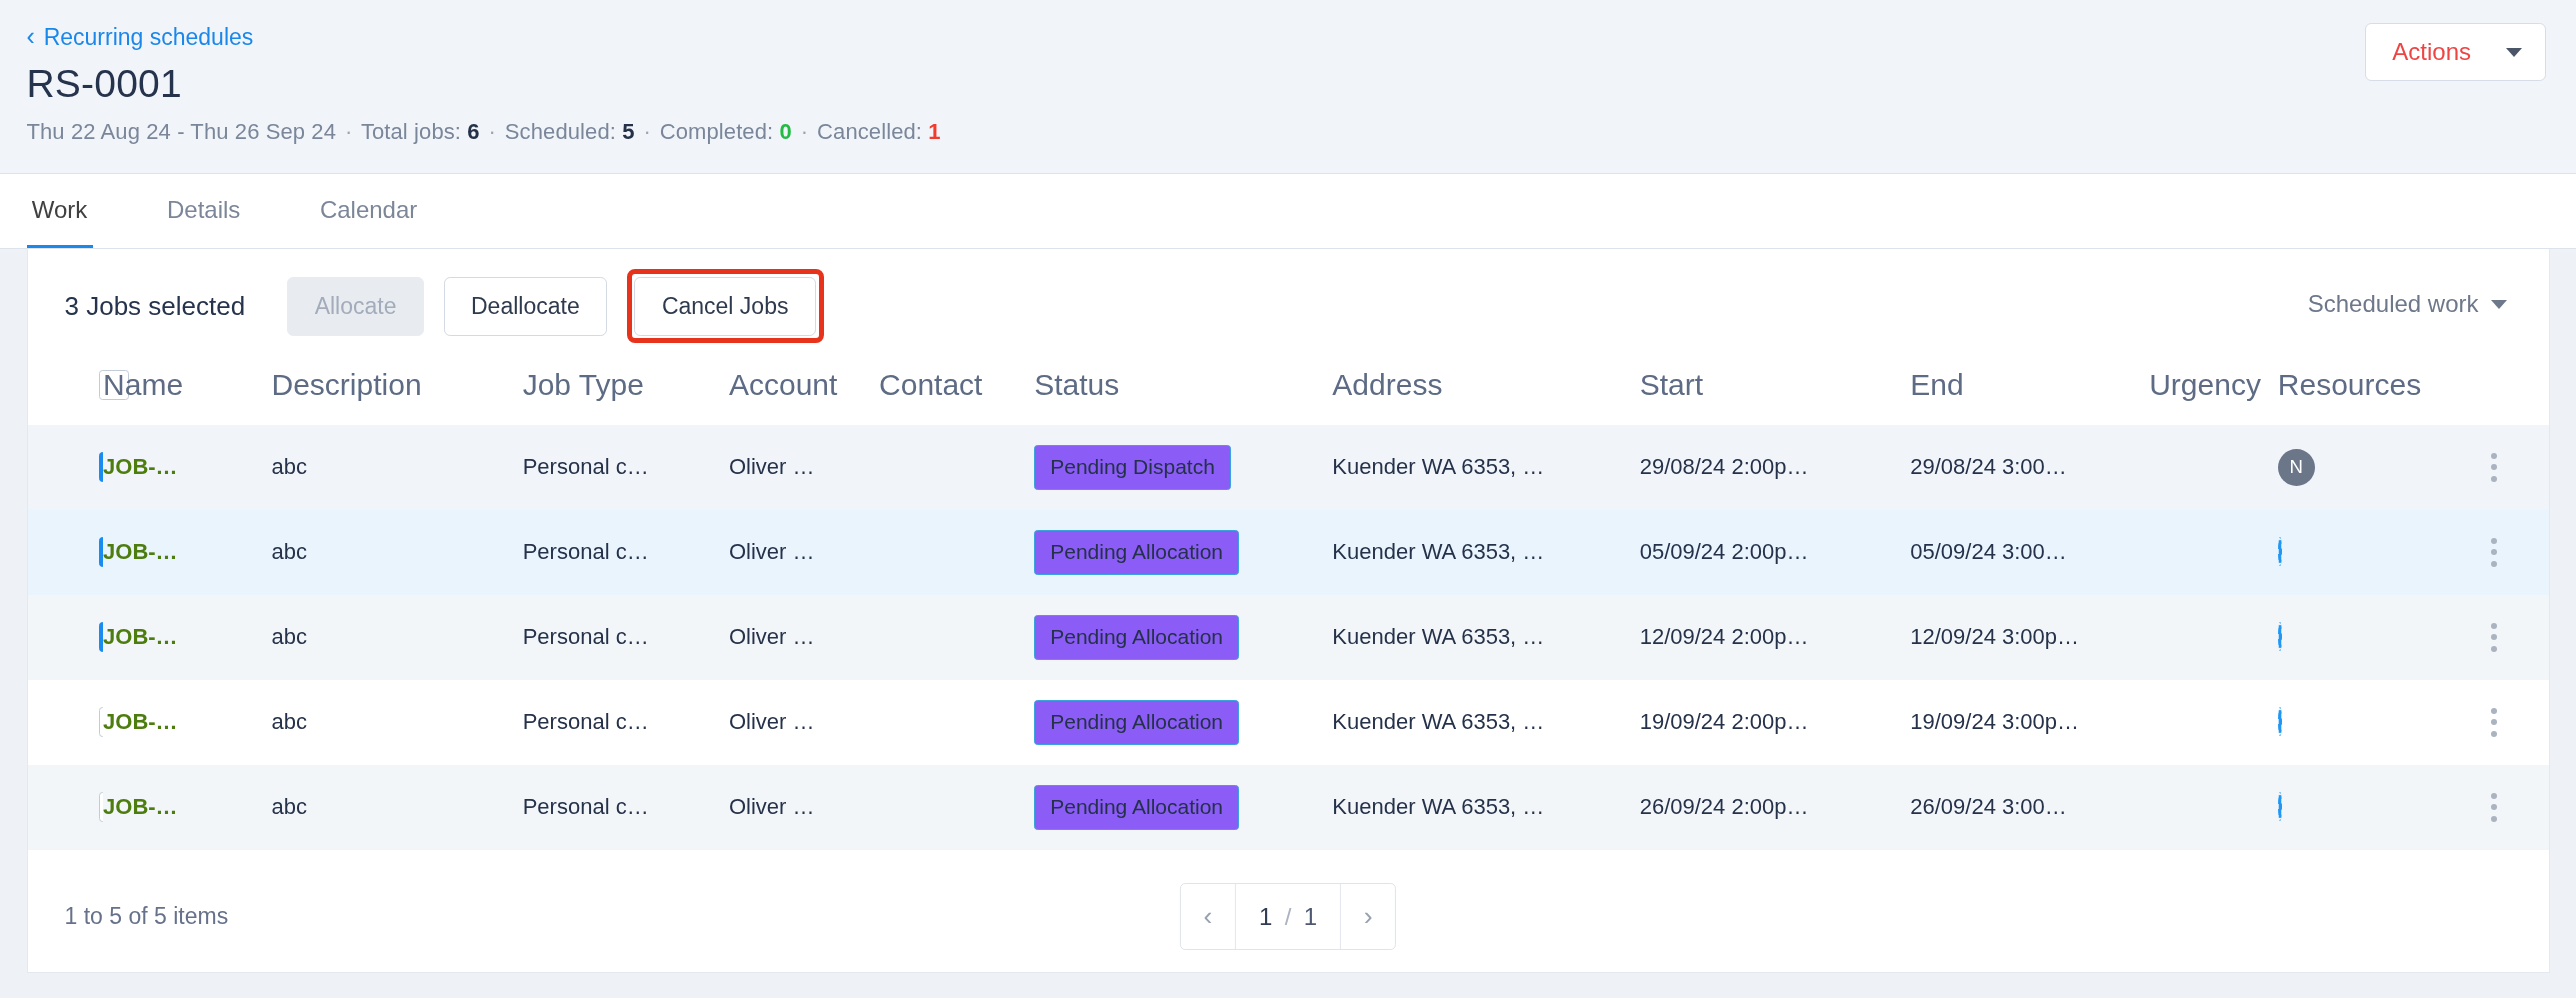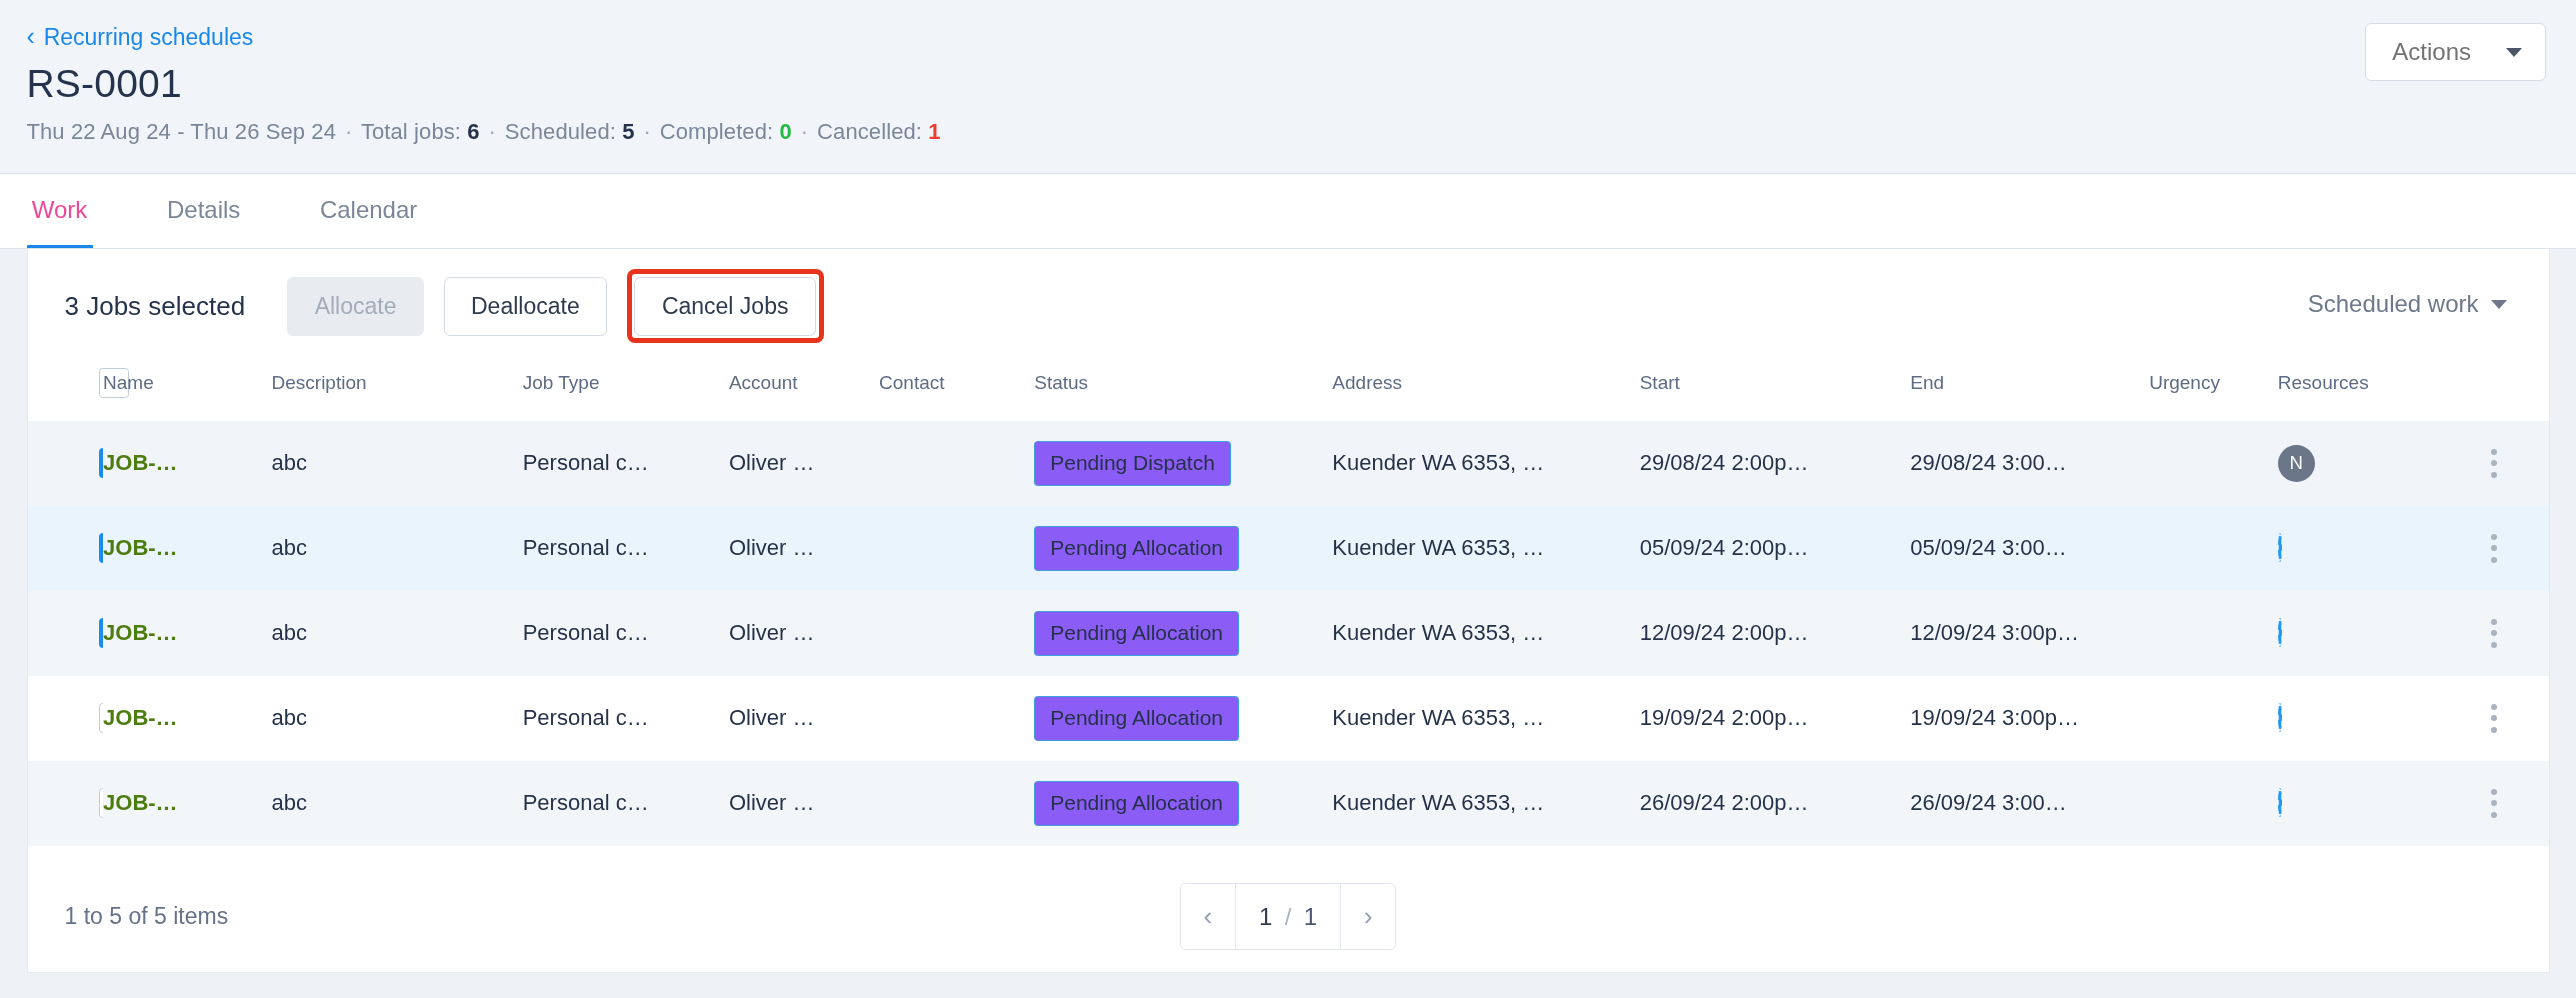--- a/index.html
+++ b/index.html
@@ -38,21 +38,21 @@
   .page-sub .sep { color: #9aa4b4; padding: 0 2.7px; }
   .page-sub b { color: #243149; font-weight: 700; }
   .page-sub .green { color: #22bb44; font-weight: 700; }
   .page-sub .red { color: #f23b2f; font-weight: 700; }
 
   .actions-btn {
     position: absolute; top: 23px; right: 30px;
     display: flex; align-items: center; gap: 35px;
     background: #fff; border: 0.9px solid #d7dde6; border-radius: 6.2px;
     padding: 14px 23px 14px 26.5px;
-    font-size: 24px; color: #737373; cursor: pointer;
+    font-size: 24px; color: #ef4444; cursor: pointer;
     min-width: 180px; justify-content: center;
   }
   .actions-btn .caret {
     width: 0; height: 0; border-left: 8px solid transparent;
     border-right: 8px solid transparent; border-top: 9.7px solid #4a5568;
   }
 
   
   .tabs-bar {
     background: #fff;
@@ -61,21 +61,21 @@
     padding: 0 26.5px;
     height: 76px;
     display: flex; align-items: stretch;
   }
   .tab {
     display: flex; align-items: center; justify-content: center;
     font-size: 24px; color: #7c8699; cursor: pointer;
     padding: 0 5.3px; margin-right: 69px;
     border-bottom: 3.5px solid transparent;
   }
-  .tab.active { color: #ec4899; border-bottom-color: #1a87ea; font-weight: 400; }
+  .tab.active { color: #404040; border-bottom-color: #1a87ea; font-weight: 400; }
 
   
   .card {
     background: #fff; margin: 0 26.5px;
     border-left: 0.9px solid #e4e9ef; border-right: 0.9px solid #e4e9ef;
     border-bottom: 0.9px solid #e4e9ef;
     height: 724px; position: relative;
   }
 
   .toolbar {
@@ -106,21 +106,21 @@
     font-size: 24px; color: #6d788a; cursor: pointer;
   }
   .view-select .caret {
     width: 0; height: 0; border-left: 8px solid transparent;
     border-right: 8px solid transparent; border-top: 9.7px solid #6d788a;
   }
 
   
   table { width: 100%; border-collapse: collapse; table-layout: fixed; }
   thead th {
-    font-size: 19px; color: #5d6b85; font-weight: 400; text-align: left;
+    font-size: 30px; color: #5d6b85; font-weight: 400; text-align: left;
     padding: 8.8px 0 23px 0; vertical-align: middle;
   }
   tbody td {
     font-size: 22px; color: #25324a; padding: 0; height: 85px;
     vertical-align: middle; white-space: nowrap; overflow: hidden;
   }
   tbody tr.r0 { background: #f1f5f9; }
   tbody tr.r1 { background: #e9f4fd; }
   tbody tr.r2 { background: #f3f6f9; }
   tbody tr.r3 { background: #ffffff; }

